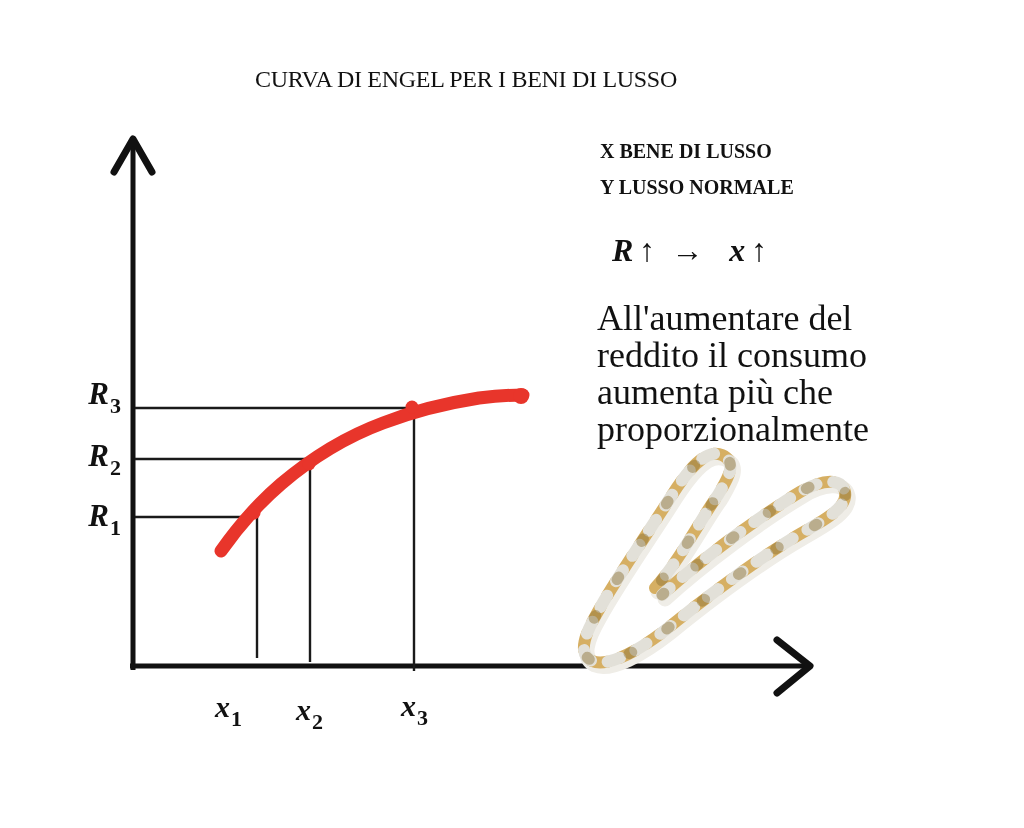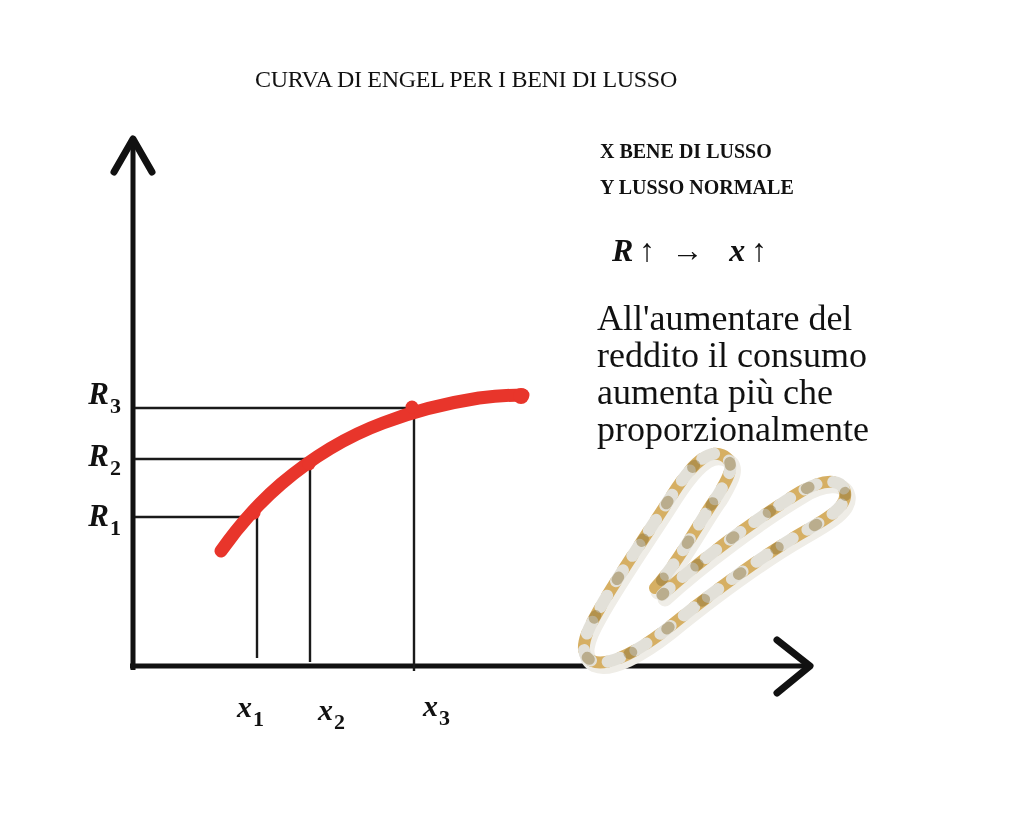--- a/index.html
+++ b/index.html
@@ -8,21 +8,21 @@
     font-family:"Liberation Serif", serif;color:#111;overflow:hidden;margin:0 auto;
   }
   .abs{position:absolute;}
   #title{
     left:106px;top:66px;width:720px;text-align:center;
     font-size:24px;font-weight:normal;letter-spacing:-0.3px;white-space:nowrap;
   }
   #plot-svg{left:0;top:0;}
   .ylab{right:904px;text-align:right;font-size:31px;font-weight:bold;font-style:italic;white-space:nowrap;}
   .ylab sub,.xlab sub{font-size:22px;font-style:normal;position:relative;top:2px;left:1px;}
-  .xlab{width:70px;text-align:center;font-size:30px;font-weight:bold;font-style:italic;}
+  .xlab{width:70px;text-align:left;font-size:30px;font-weight:bold;font-style:italic;}
   #ylab-r3{top:376px;}
   #ylab-r2{top:438px;}
   #ylab-r1{top:498px;text-align:center;}
   #xlab-x1{left:215px;top:690px;}
   #xlab-x2{left:296px;top:693px;}
   #xlab-x3{left:401px;top:689px;}
   #legend{left:600px;top:133px;font-size:20px;font-weight:bold;line-height:36px;white-space:nowrap;}
   #formula{left:612px;top:232px;font-size:32px;white-space:nowrap;}
   #formula .var{font-weight:bold;font-style:italic;}
   #formula .arrow-up{font-weight:bold;margin-left:6px;}

